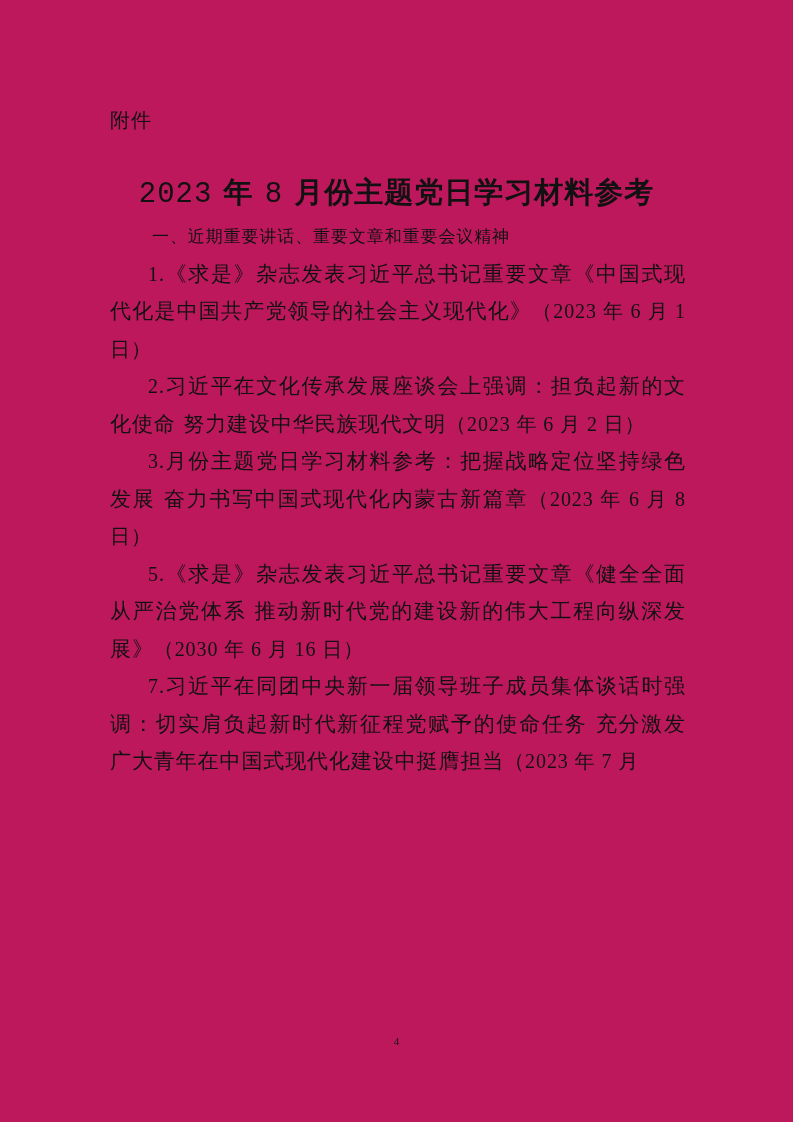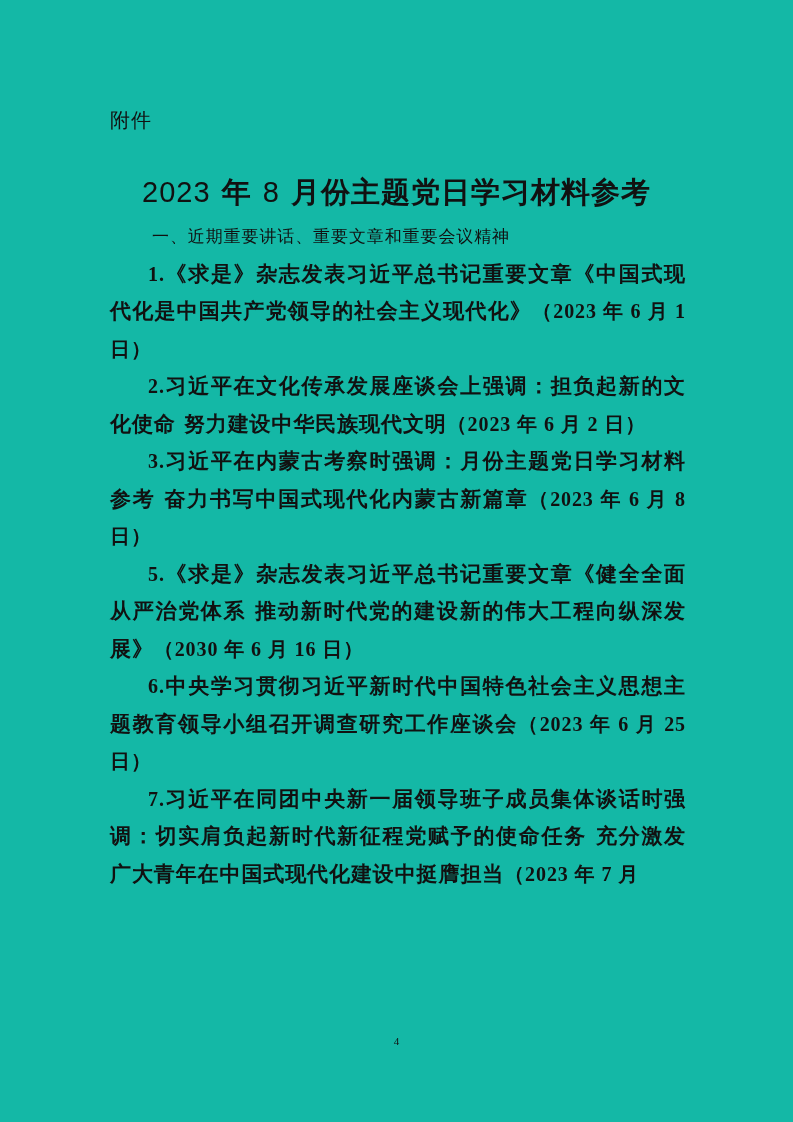--- a/index.html
+++ b/index.html
@@ -13,21 +13,21 @@
     position: relative;
     overflow: hidden;
     font-family: "DejaVu Sans", "Liberation Sans", sans-serif;
     color: #111111;
   }
   .page {
     position: absolute;
     left: 0; top: 0;
     width: 793px;
     height: 1122px;
-    background: #14b8a6;
+    background: #be185d;
   }
   .attachment-label {
     position: absolute;
     left: 110px;
     top: 106px;
     font-size: 20px;
     line-height: 28px;
     letter-spacing: 1px;
   }
   .doc-title {
@@ -37,21 +37,21 @@
     top: 172px;
     text-align: center;
     font-size: 29px;
     line-height: 40px;
     font-weight: bold;
     font-family: "DejaVu Serif", "Liberation Serif", serif;
     letter-spacing: 1px;
   }
   .doc-title .num {
     font-weight: normal;
-    font-family: Liberation Sans, sans-serif;
+    font-family: Liberation Mono, monospace;
   }
   .content {
     position: absolute;
     left: 110px;
     top: 218px;
     width: 576px;
   }
   .section-heading {
     font-size: 17px;
     line-height: 37.5px;
@@ -60,21 +60,20 @@
     margin: 0;
   }
   .item {
     font-size: 21px;
     line-height: 37.5px;
     text-indent: 38px;
     letter-spacing: 0.9px;
     margin: 0;
     text-align: justify;
     word-break: break-all;
-    font-weight: bold;
   }
   .item .dt {
     font-family: "Liberation Serif", "DejaVu Serif", serif;
     font-size: 20px;
   }
   .page-number {
     position: absolute;
     left: 0;
     width: 793px;
     top: 1035px;
@@ -97,25 +96,24 @@
     <span>月份主题党日学习材料参考</span>
   </div>
 
   <div class="content">
     <p class="section-heading">一、近期重要讲话、重要文章和重要会议精神</p>
 
     <p class="item"><span class="dt">1.</span><span>《求是》杂志发表习近平总书记重要文章《中国式现代化是中国共产党领导的社会主义现代化》</span><span class="dt">（2023 年 6 月 1 日）</span></p>
 
     <p class="item"><span class="dt">2.</span><span>习近平在文化传承发展座谈会上强调：担负起新的文化使命 努力建设中华民族现代文明</span><span class="dt">（2023 年 6 月 2 日）</span></p>
 
-    <p class="item"><span class="dt">3.</span><span>习近平在内蒙古考察时强调：月份主题党日学习材料参考 奋力书写中国式现代化内蒙古新篇章</span><span class="dt">（2023 年 6 月 8 日）</span></p>
+    <p class="item"><span class="dt">3.</span><span>月份主题党日学习材料参考：把握战略定位坚持绿色发展 奋力书写中国式现代化内蒙古新篇章</span><span class="dt">（2023 年 6 月 8 日）</span></p>
 
 
     <p class="item"><span class="dt">5.</span><span>《求是》杂志发表习近平总书记重要文章《健全全面从严治党体系 推动新时代党的建设新的伟大工程向纵深发展》</span><span class="dt">（2030 年 6 月 16 日）</span></p>
 
-    <p class="item"><span class="dt">6.</span><span>中央学习贯彻习近平新时代中国特色社会主义思想主题教育领导小组召开调查研究工作座谈会</span><span class="dt">（2023 年 6 月 25 日）</span></p>
 
     <p class="item"><span class="dt">7.</span><span>习近平在同团中央新一届领导班子成员集体谈话时强调：切实肩负起新时代新征程党赋予的使命任务 充分激发广大青年在中国式现代化建设中挺膺担当</span><span class="dt">（2023 年 7 月</span></p>
   </div>
 
   <div class="page-number">4</div>
 
 </div>
 
 </body></html>

